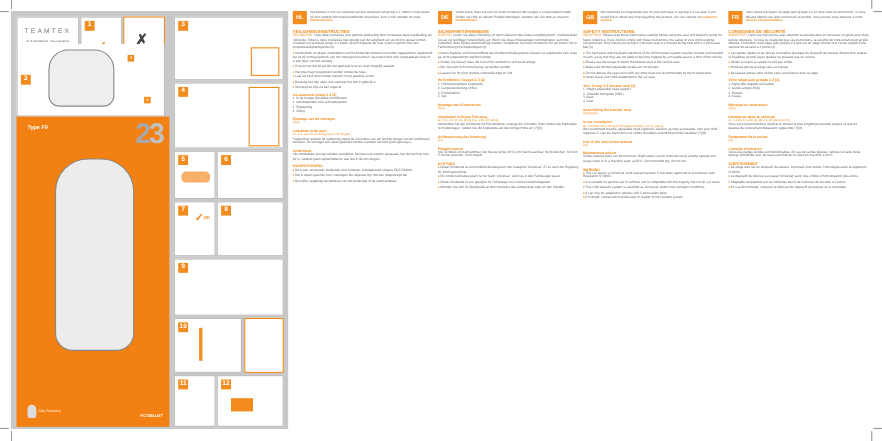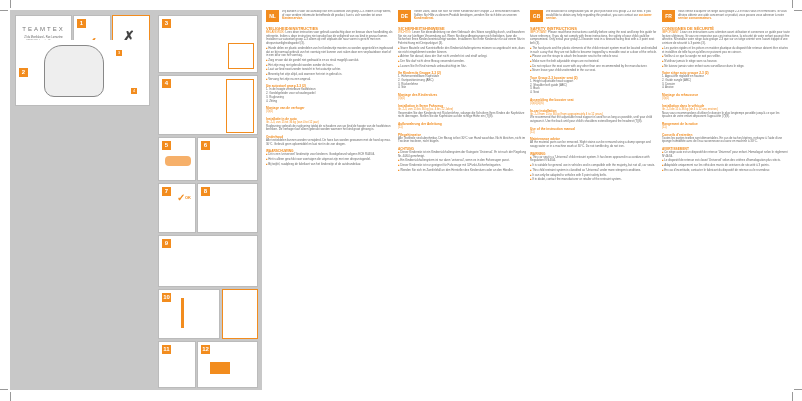--- a/index.html
+++ b/index.html
@@ -81,20 +81,27 @@
   <div class="box" style="left:5px;top:55px;width:135px;height:40px;background:transparent;border:none;">
     <div class="seat-shape" style="left:30px;top:8px;width:55px;height:60px;border-radius:20px 20px 6px 6px;"></div>
   </div>
   <div class="box" style="left:5px;top:30px;width:135px;height:66px;border-top:none;">
     <div class="seat-shape" style="left:28px;top:5px;width:60px;height:52px;border-radius:18px 18px 10px 10px;"></div>
     <div style="position:absolute;left:100px;top:10px;width:6px;height:6px;background:#f28c1e;color:#fff;font-size:4px;text-align:center;line-height:6px;">3</div>
     <div style="position:absolute;left:115px;top:48px;width:6px;height:6px;background:#f28c1e;color:#fff;font-size:4px;text-align:center;line-height:6px;">4</div>
     <div class="num" style="top:28px;">2</div>
   </div>
 
+  <div class="cover">
+    <div class="cover-type">Type F9</div>
+    <div class="cover-23"><span>2</span><b>3</b></div>
+    <div class="seat-shape" style="left:35px;top:38px;width:72px;height:175px;border-radius:30px 30px 16px 16px;background:#ececec;"></div>
+    <div class="cover-side"><span class="side-icon"></span><span>Side Protection</span></div>
+    <div class="cover-code">FC74BLUXT</div>
+  </div>
 
   <div class="box" style="left:148px;top:5px;width:100px;height:58px;">
     <div class="num">3</div>
     <div style="position:absolute;right:3px;bottom:3px;width:26px;height:26px;border:1.5px solid #f28c1e;"></div>
   </div>
   <div class="box" style="left:148px;top:65px;width:100px;height:60px;">
     <div class="num">4</div>
     <div style="position:absolute;right:3px;top:3px;width:28px;height:54px;border:1.5px solid #f28c1e;"></div>
   </div>
   <div class="box" style="left:148px;top:127px;width:38px;height:44px;">

